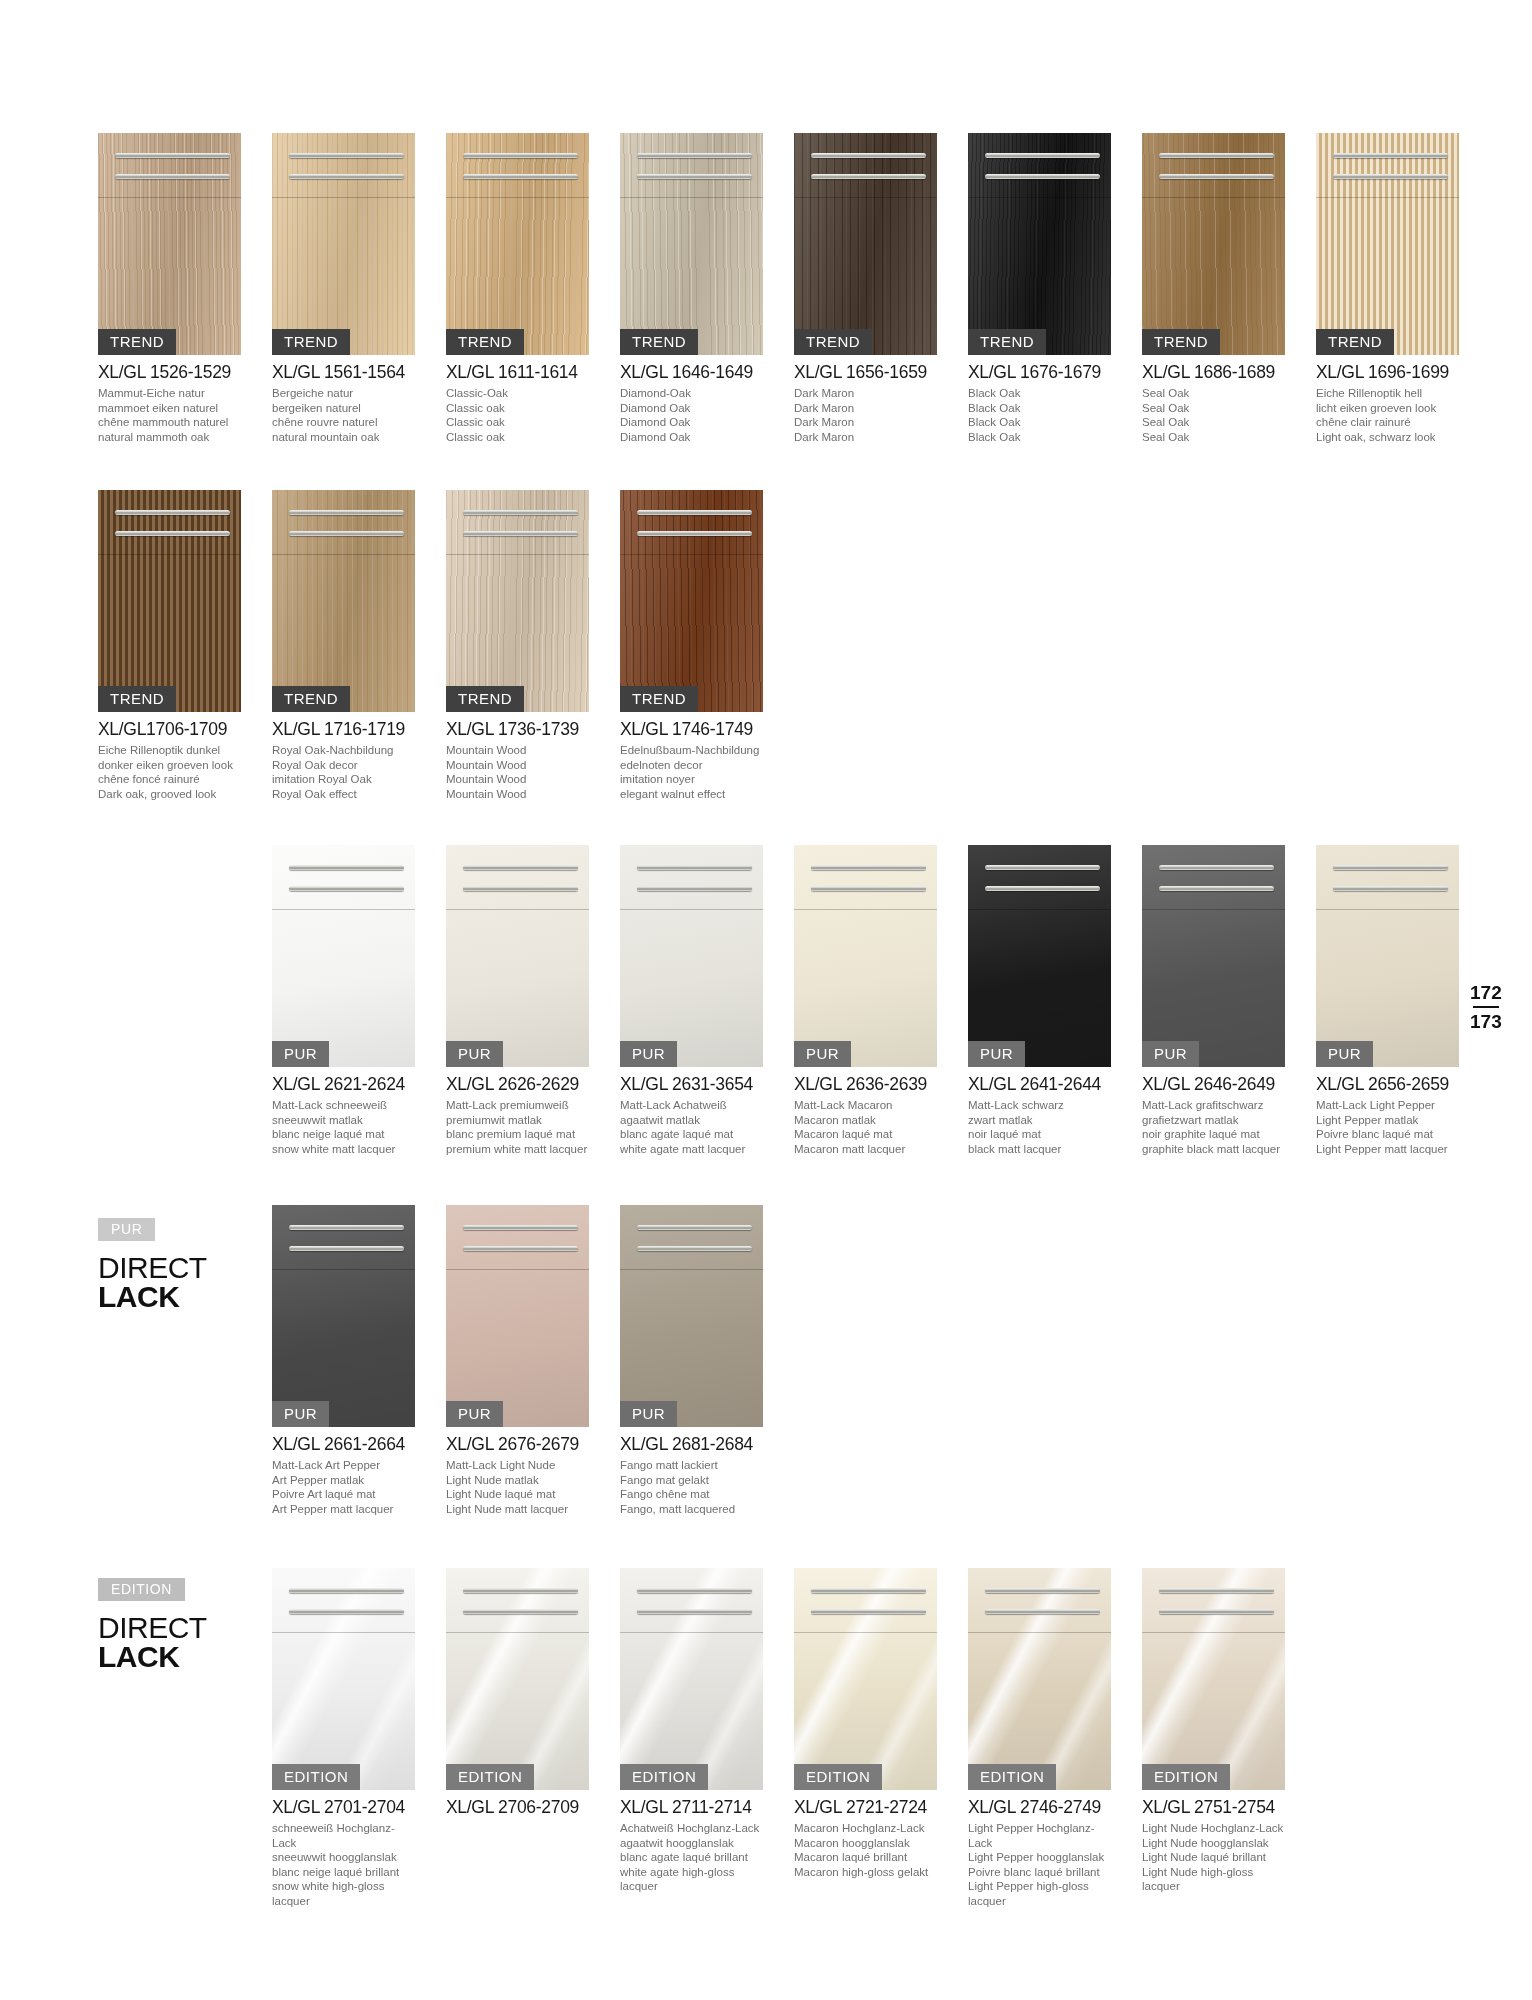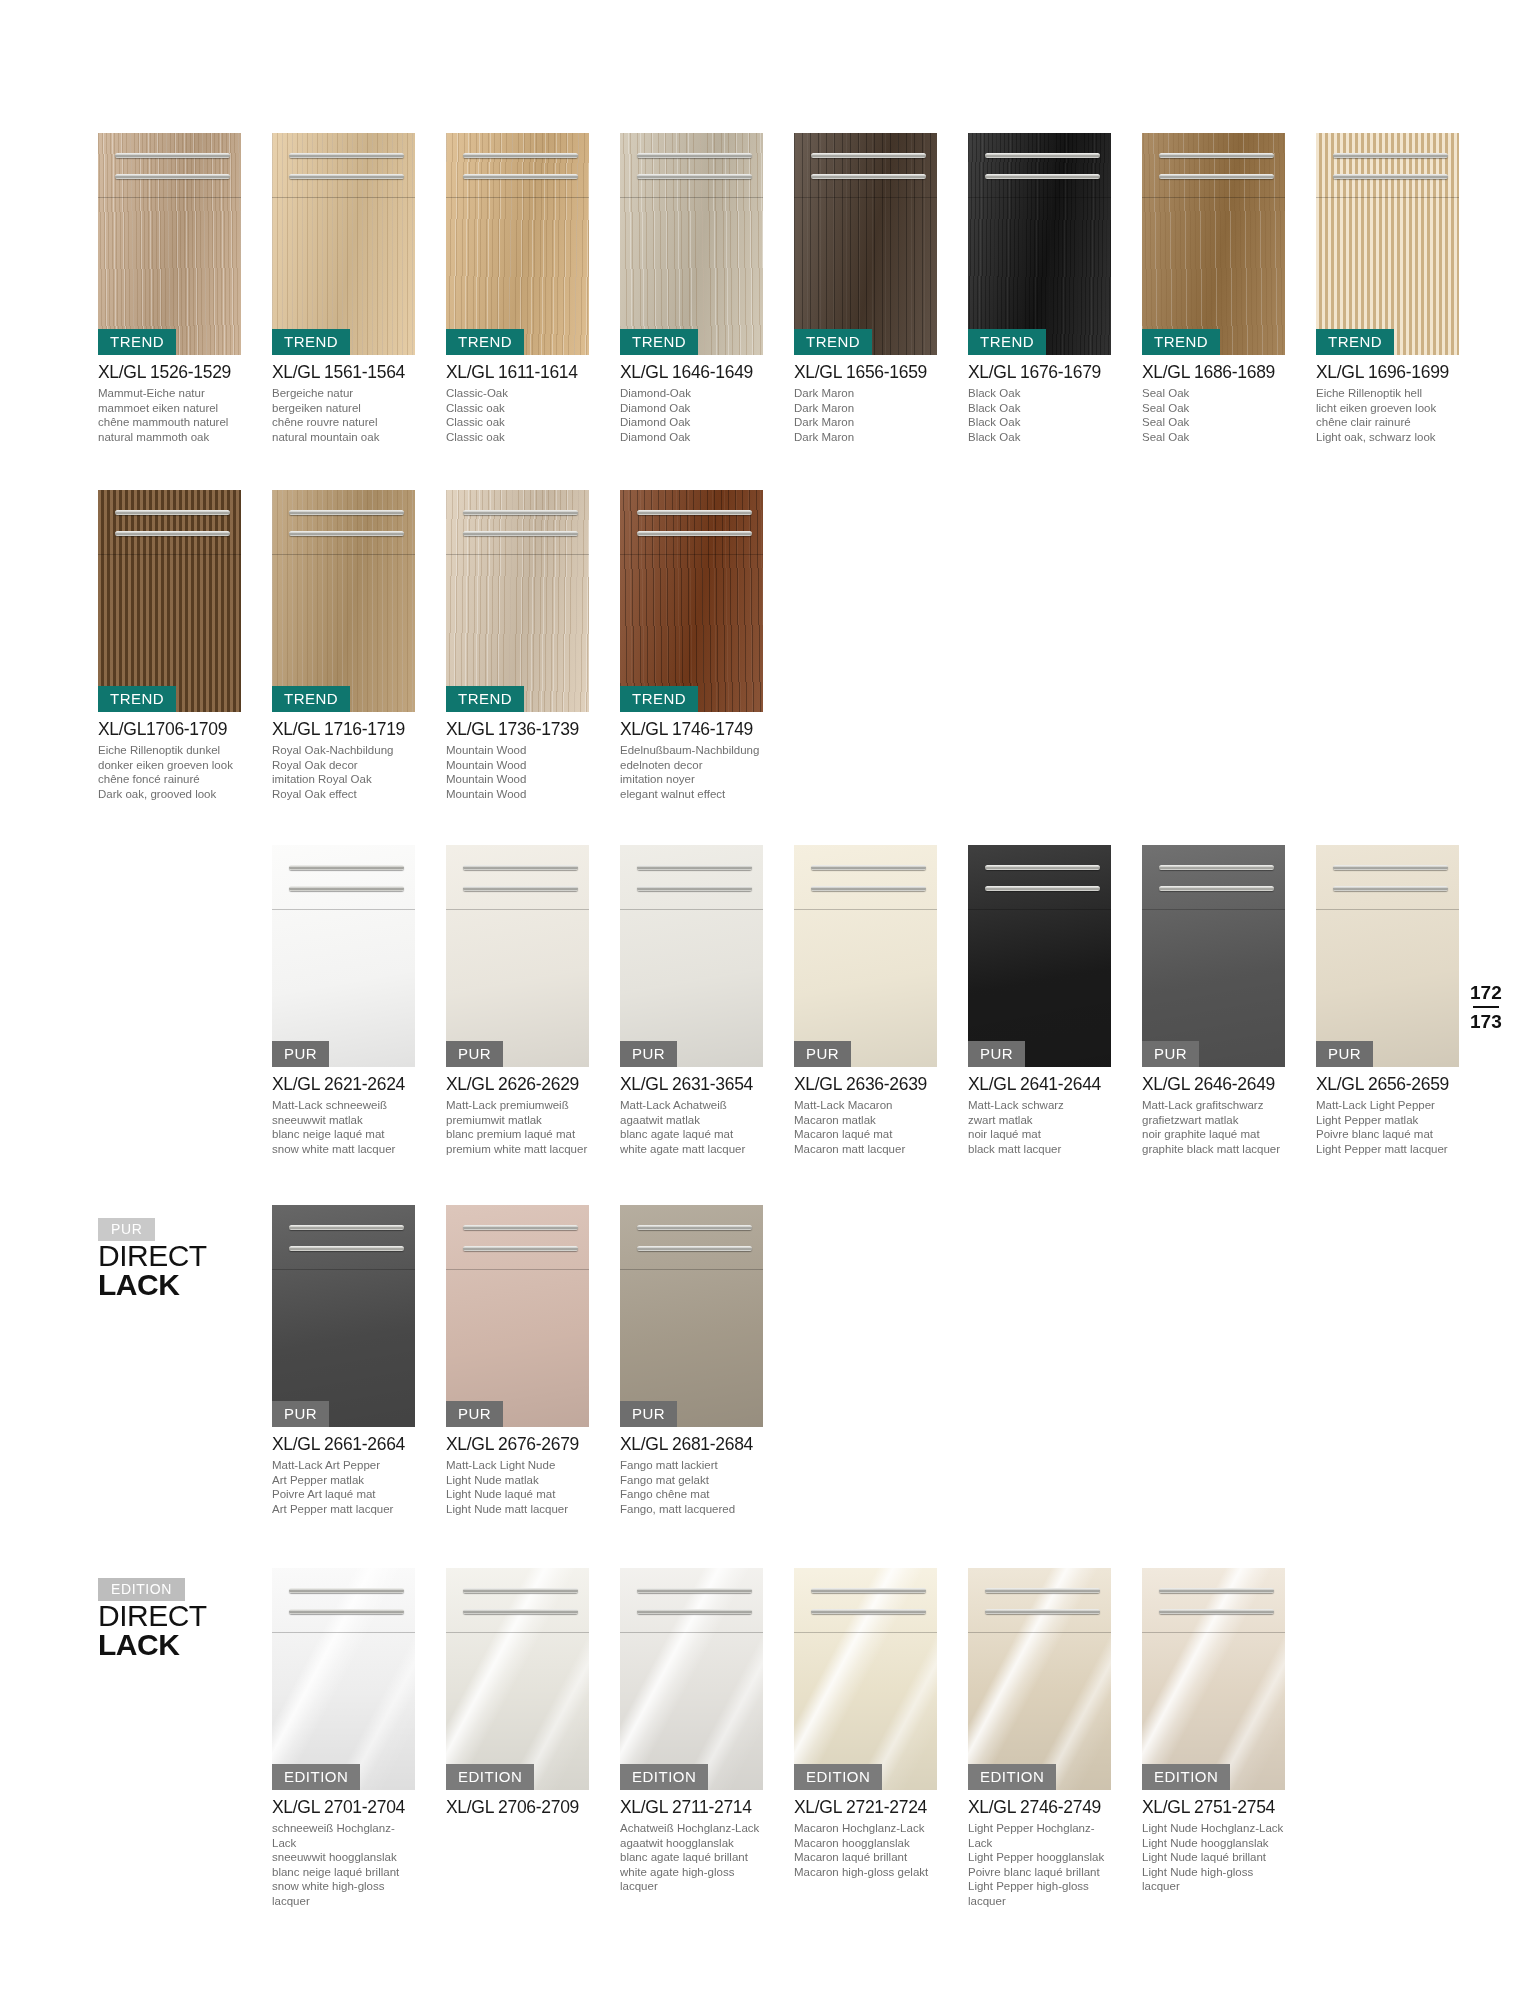--- a/index.html
+++ b/index.html
@@ -40,21 +40,21 @@
 
   .badge {
     position: absolute;
     bottom: 0; left: 0;
     padding: 4px 12px 5px 12px;
     color: #fff;
     font-size: 15px;
     letter-spacing: .5px;
     font-family: "Liberation Sans", sans-serif;
   }
-  .badge.trend { background: #0f766e; text-align: center; }
+  .badge.trend { background: #404040; text-align: center; }
   .badge.pur   { background: #6e6e6e; }
   .badge.edition { background: #7b7b7b; }
 
   .caption { margin-top: 7px; }
   .code {
     font-size: 17.5px;
     color: #1a1a1a;
     letter-spacing: -0.3px;
     white-space: nowrap;
     font-family: "Liberation Sans", sans-serif;
@@ -95,21 +95,21 @@
   .sec-badge {
     display: inline-block;
     padding: 3px 13px 4px 13px;
     color: #ffffff;
     font-size: 14px;
     letter-spacing: .6px;
     background: #c9c9c9;
   }
   .sec-badge.edition-b { background: #bdbdbd; }
   .sec-title {
-    margin-top: 0;
+    margin-top: 12px;
     font-size: 30px;
     line-height: 29px;
     letter-spacing: -0.5px;
     color: #111;
     font-family: "Liberation Sans", sans-serif;
   }
   .sec-title .b { font-weight: bold; display: block; }
 
   
   .pagenum {

